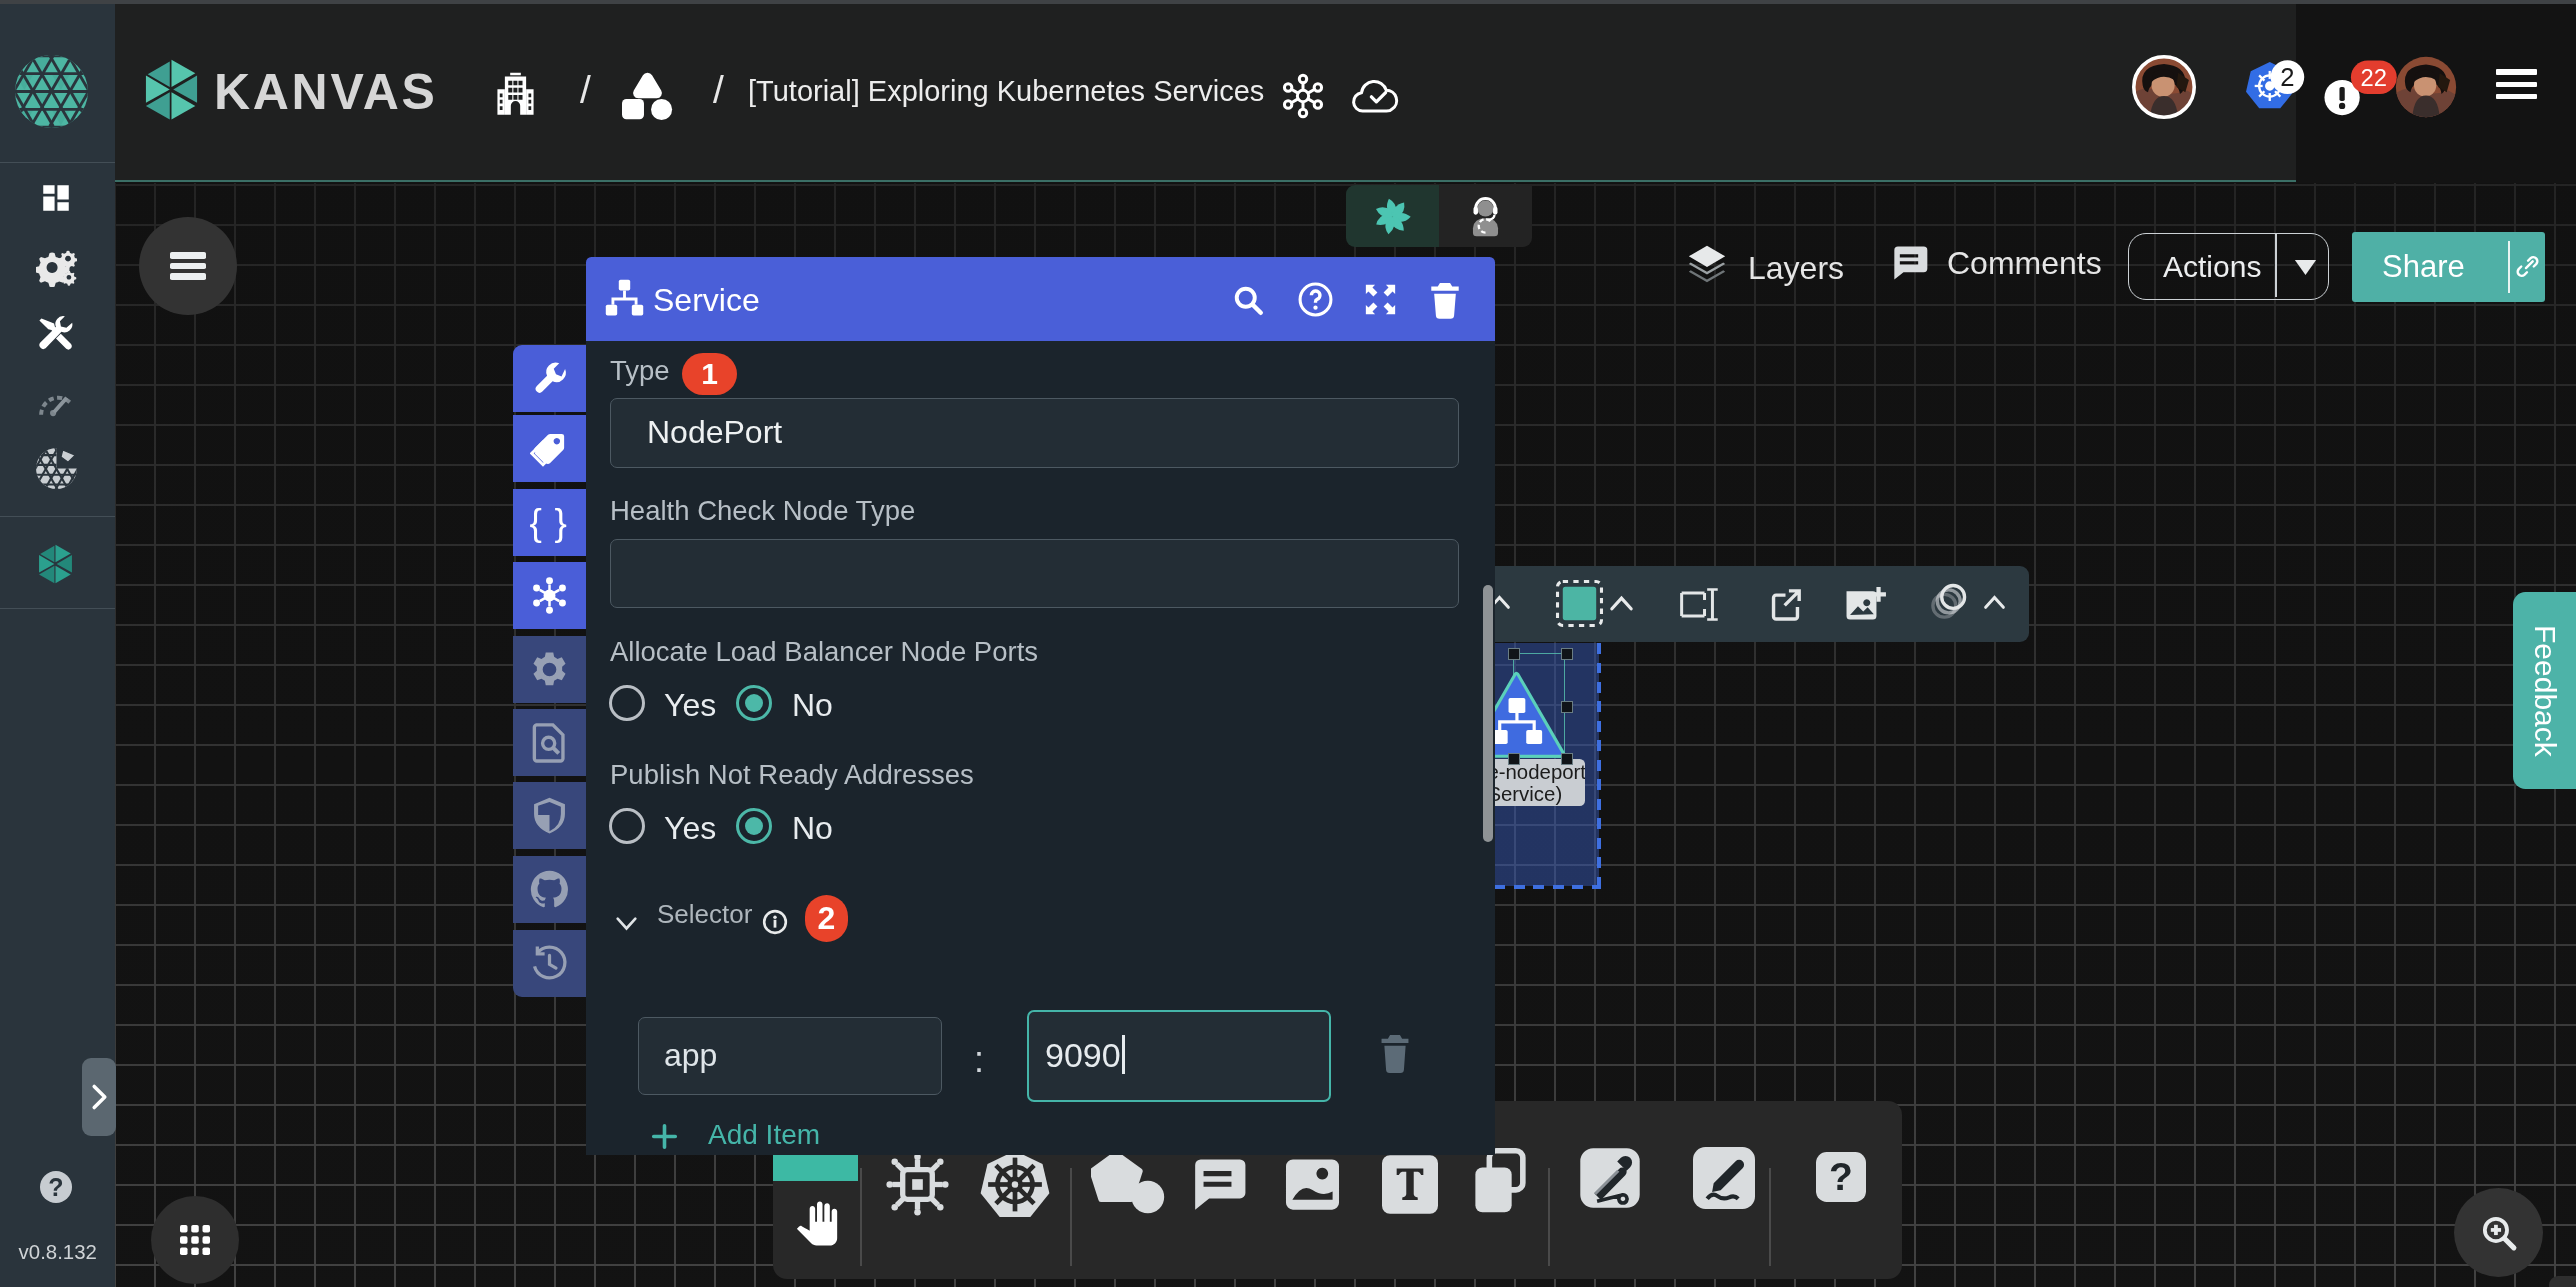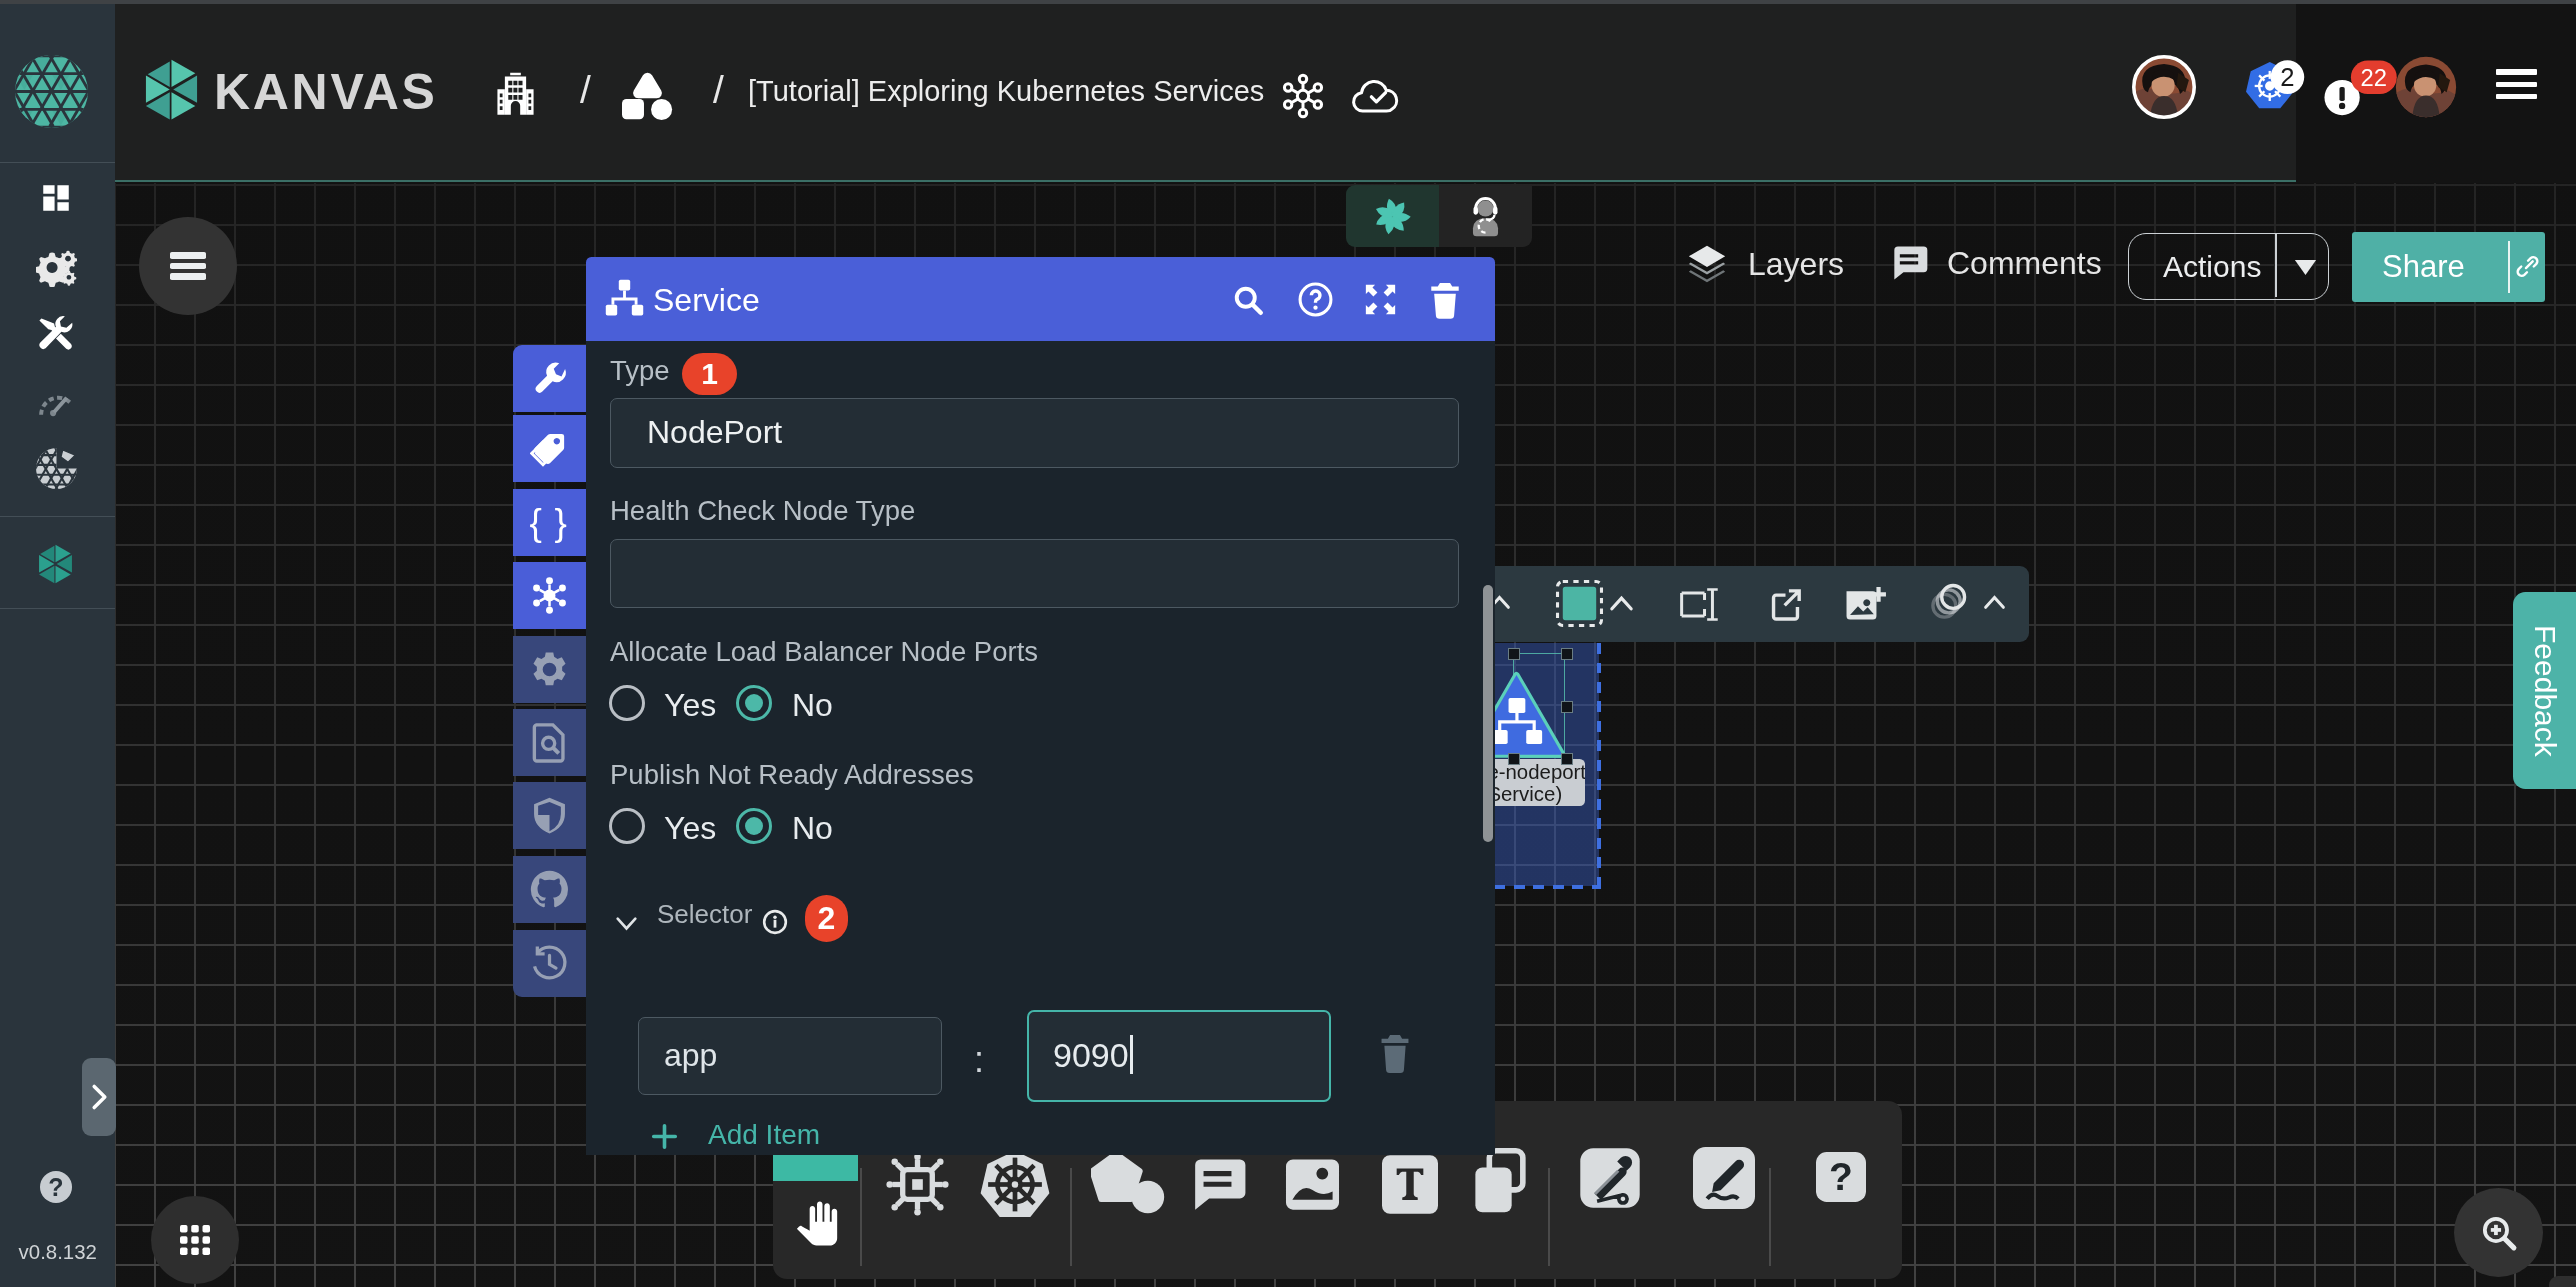--- a/index.html
+++ b/index.html
@@ -18,21 +18,21 @@
 .bc{position:absolute;top:64px;color:#fff}
 #slash1{left:465px;font-size:39px;color:#e8e8e8;font-weight:300}
 #slash2{left:598px;font-size:39px;color:#e8e8e8;font-weight:300}
 #title{position:absolute;left:633px;top:71px;font-size:29px;color:#ededed;letter-spacing:0px}
 #burger{position:absolute;left:2381px;top:65px;width:41px;height:37px}
 #burger div{height:5.3px;background:#fff;border-radius:0.9px;margin-bottom:7px}
 
 #fab{position:absolute;left:139px;top:217px;width:98px;height:98px;border-radius:50%;background:#333333;z-index:3;display:flex;flex-direction:column;align-items:center;justify-content:center}
 #fab div{width:36px;height:6.2px;background:#eceff0;border-radius:1.8px;margin:2.2px 0}
 
-#layersbtn{position:absolute;left:1684px;top:241px;color:#e5e5e5;font-size:32px;z-index:3;display:flex;align-items:center;gap:18px}
+#layersbtn{position:absolute;left:1684px;top:241px;color:#e5e5e5;font-size:32px;z-index:3;display:flex;align-items:flex-end;gap:18px}
 #commentsbtn{position:absolute;left:1887px;top:241px;color:#e5e5e5;font-size:32px;z-index:3;display:flex;align-items:center;gap:16px}
 #actionsbtn{position:absolute;left:2128px;top:233px;width:201px;height:67px;border:1.8px solid #ccd1d5;border-radius:18px;z-index:3;color:#eceeef;font-size:30px;display:flex;align-items:center}
 #sharebtn{position:absolute;left:2352px;top:232px;width:193px;height:70px;background:#4fb0a6;border-radius:3px;z-index:3;color:#fff;font-size:31px;display:flex;align-items:center}
 
 #tile1{position:absolute;left:1346px;top:185px;width:93px;height:62px;background:#20362f;border-radius:9px 0 0 9px;z-index:3;display:flex;align-items:center;justify-content:center}
 #tile2{position:absolute;left:1439px;top:185px;width:93px;height:62px;background:#232323;border-radius:0 0 9px 0;z-index:3;display:flex;align-items:center;justify-content:center}
 
 #feedback{position:absolute;left:2513px;top:592px;width:63px;height:197px;background:#4db3a8;border-radius:12.4px 0 0 12.4px;z-index:3;color:#fff;font-size:30px;display:flex;align-items:center;justify-content:center;writing-mode:vertical-rl}
 
 #zoomfab{position:absolute;left:2454px;top:1188px;width:89px;height:89px;border-radius:50%;background:#333;z-index:3;display:flex;align-items:center;justify-content:center}
@@ -557,21 +557,21 @@
       </svg>
     <div style="position:absolute;left:71px;top:558px;color:#aeb6bc;font-size:26px">Selector</div>
     <svg style="position:absolute;left:176px;top:568px" width="26" height="26" viewBox="0 0 30 30" fill="none">
         <circle cx="15" cy="15" r="12.5" stroke="#e8eaeb" stroke-width="3"></circle>
         <rect x="13.4" y="12.5" width="3.2" height="9" fill="#e8eaeb"></rect>
         <circle cx="15" cy="9.5" r="2" fill="#e8eaeb"></circle>
       </svg>
     <div class="redbadge" style="left:219px;top:554px;width:43px;height:47px;border-radius:23px;font-size:32px">2</div>
     <div class="minput" style="left:52px;top:676px;width:304px;height:78px;color:#dfe5e9;font-size:32px;line-height:75px;padding-left:25px;border-radius:7px">app</div>
     <div style="position:absolute;left:388px;top:698px;color:#d0d5da;font-size:36px">:</div>
-    <div class="minput" style="left:441px;top:669px;width:304px;height:92px;border:2.7px solid #45b5a9;border-radius:7px;color:#e6ebee;font-size:34px;line-height:87px;padding-left:24px">9090<span style="display:inline-block;width:2.7px;height:39px;background:#e6ebee;vertical-align:-7px;margin-left:1.8px"></span></div>
+    <div class="minput" style="left:441px;top:669px;width:304px;height:92px;border:2.7px solid #45b5a9;border-radius:7px;color:#e6ebee;font-size:34px;line-height:87px;padding-left:16px">9090<span style="display:inline-block;width:2.7px;height:39px;background:#e6ebee;vertical-align:-7px;margin-left:1.8px"></span></div>
     <svg style="position:absolute;left:792px;top:691px" width="34" height="43" viewBox="0 0 24 30" fill="#5c6b77">
       <path d="M8.5 2 h7 l1.5 2.5 h4.5 v3 h-19 v-3 h4.5 Z"></path>
       <path d="M4.5 9.5 h15 l-1.2 17 a2.5 2.5 0 0 1 -2.5 2.3 h-7.6 a2.5 2.5 0 0 1 -2.5 -2.3 Z"></path>
     </svg>
     <svg style="position:absolute;left:65px;top:782px" width="27" height="27" viewBox="0 0 30 30">
         <path d="M15 3 v24 M3 15 h24" stroke="#45b5a9" stroke-width="4" stroke-linecap="round"></path>
       </svg>
     <div style="position:absolute;left:122px;top:778px;color:#45b5a9;font-size:28px">Add Item</div>
   </div>
   <div id="mhead">

